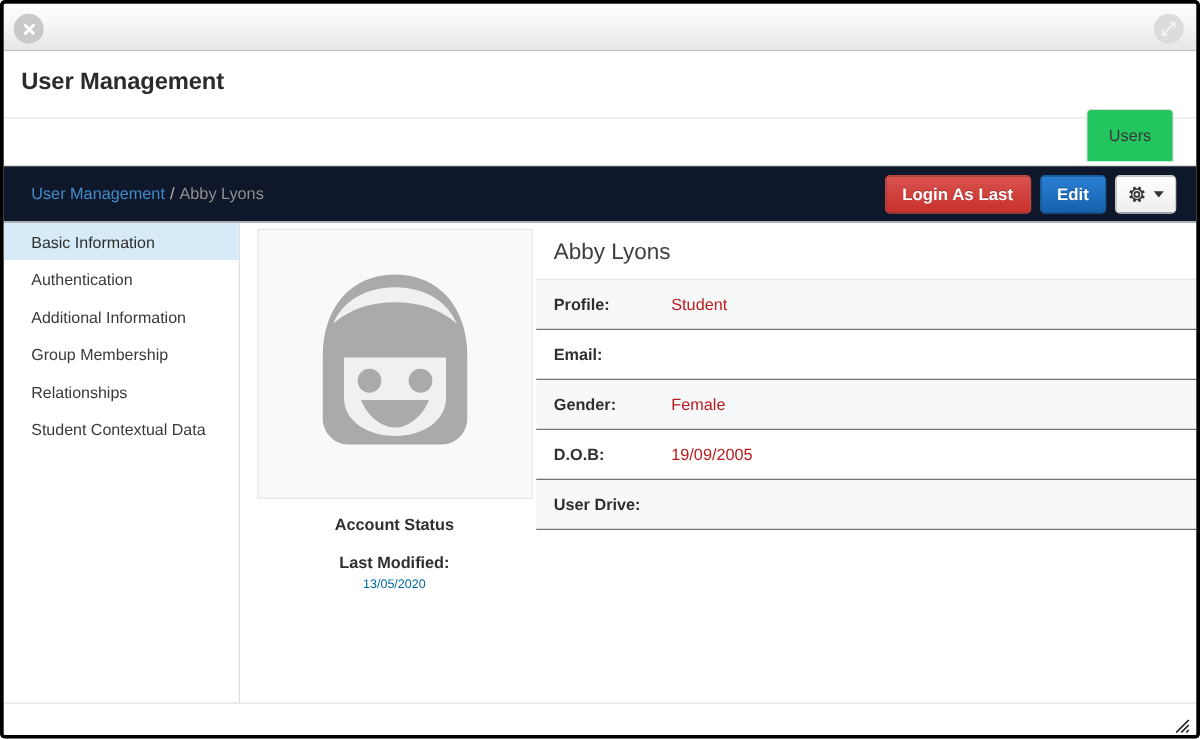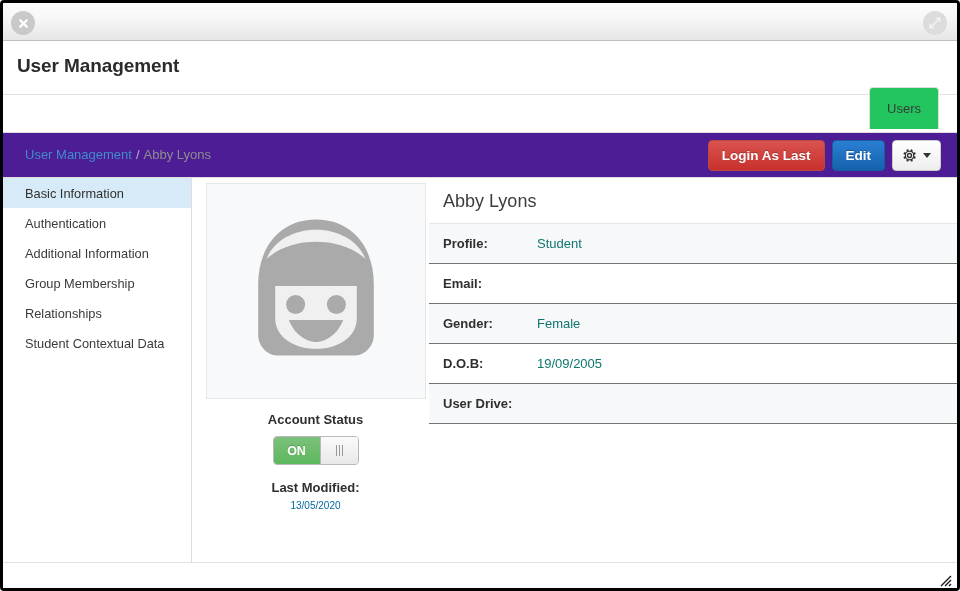--- a/index.html
+++ b/index.html
@@ -88,21 +88,21 @@
     left: 0; right: 0; top: 54px;
     height: 38px;
     background: #ffffff;
     border-bottom: 1px solid #dedede;
   }
 
   
   .crumbbar {
     position: relative;
     height: 45px;
-    background: #4c1d95;
+    background: #0f172a;
     border-bottom: 1px solid #dedede;
     padding-left: 47px;
   }
   .crumbs {
     position: absolute;
     left: 22px; top: 14px;
     font-size: 13px;
     white-space: nowrap;
   }
   .crumb-link { color: #428bca; cursor: pointer; }
@@ -271,21 +271,21 @@
     font-size: 13px;
     border-bottom: 1px solid #737373;
   }
   .field-row.striped { background: #f7f8fa; }
   .field-label {
     width: 108px;
     padding-left: 14px;
     font-weight: bold;
     color: #2f2f2f;
   }
-  .field-value { color: #0f766e; }
+  .field-value { color: #b91c1c; }
 
   
   .footer {
     position: relative;
     height: 28px;
     background: #ffffff;
     border-top: 1px solid #e2e2e2;
   }
   .resize-grip {
     position: absolute;
@@ -379,28 +379,20 @@
               <path fill="#f0f0f0" d="M50 14 C36 14 25 21 21 31 C29 24 39 21 50 21 C61 21 71 24 79 31 C75 21 64 14 50 14 Z"></path>
               <path fill="#f0f0f0" d="M26 47 L74 47 L74 66 C74 77 63 84 50 84 C37 84 26 77 26 66 Z"></path>
               <circle fill="#aaaaaa" cx="38" cy="58" r="5.6"></circle>
               <circle fill="#aaaaaa" cx="62" cy="58" r="5.6"></circle>
               <path fill="#aaaaaa" d="M34 67 C38 77 46 80 50 80 C54 80 62 77 66 67 Z"></path>
             </svg>
           </div>
 
           <div class="status-label">Account Status</div>
 
-          <div class="toggle">
-            <div class="toggle-on">ON</div>
-            <div class="toggle-handle">
-              <span class="grip-line"></span>
-              <span class="grip-line"></span>
-              <span class="grip-line"></span>
-            </div>
-          </div>
 
           <div class="lastmod-label">Last Modified:</div>
           <div class="lastmod-value">13/05/2020</div>
         </div>
 
         <div class="detail-col">
           <div class="detail-name">Abby Lyons</div>
 
           <div class="field-row striped">
             <div class="field-label">Profile:</div>

